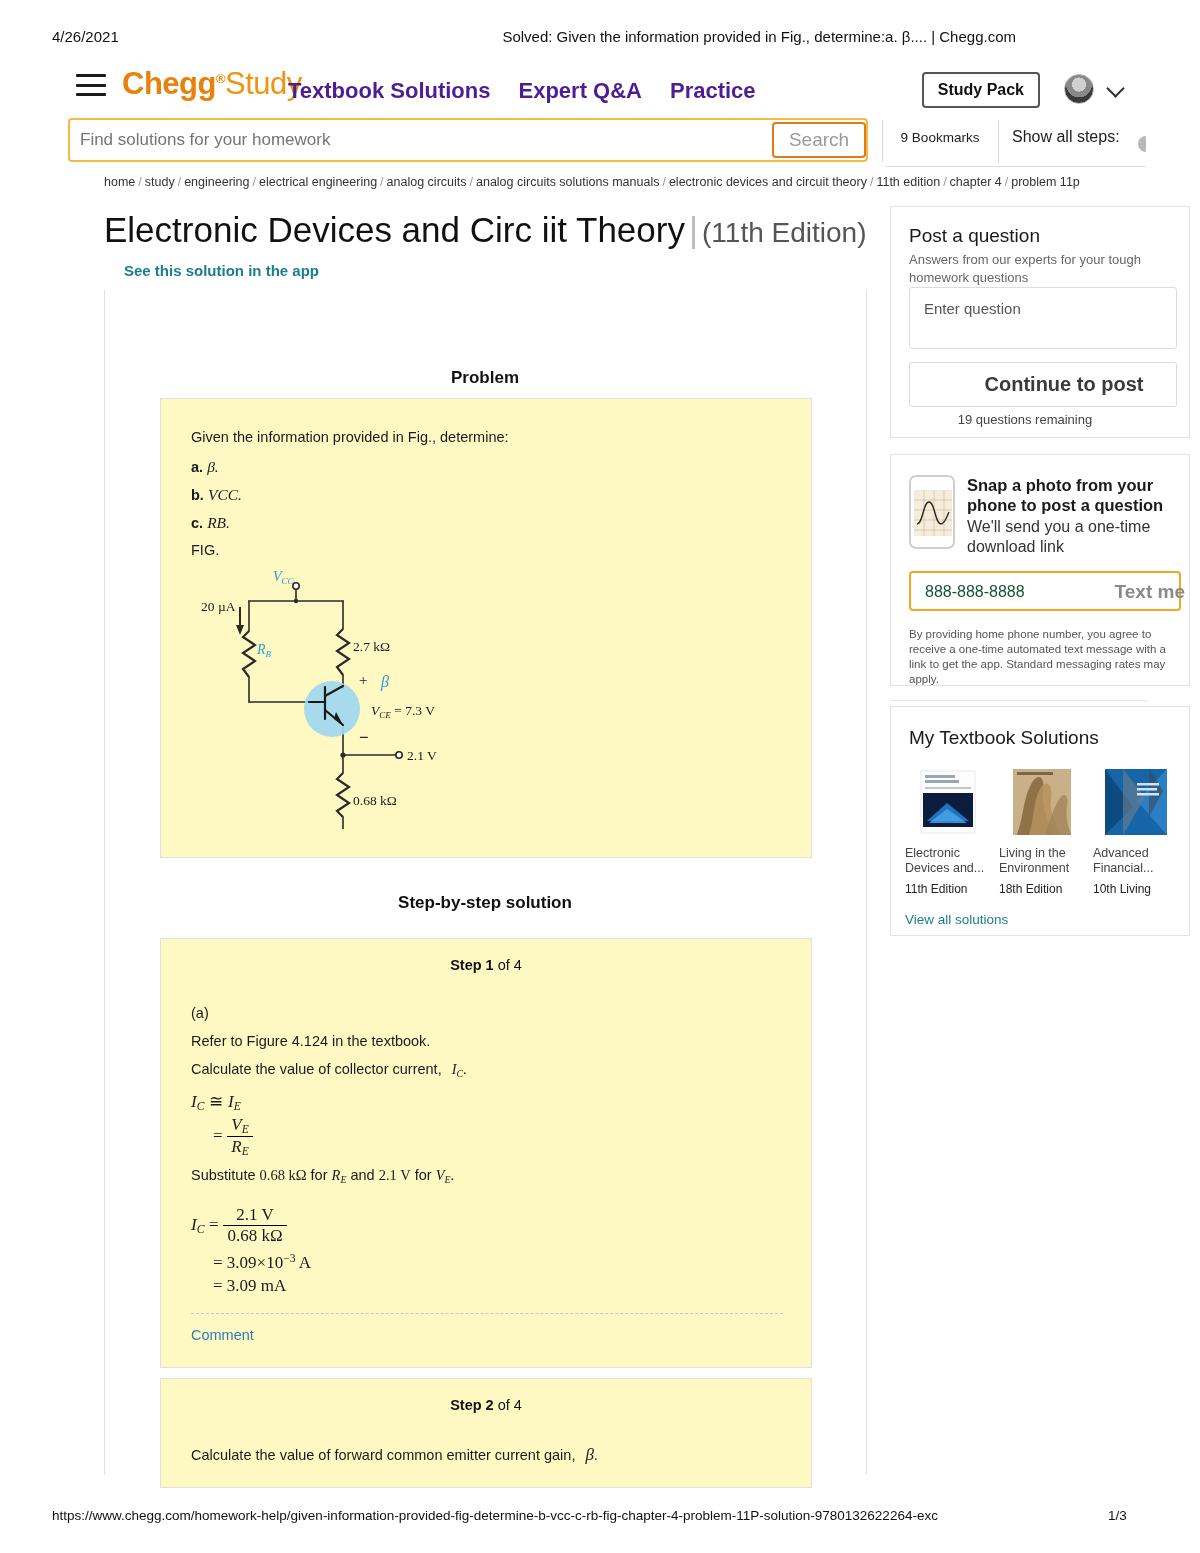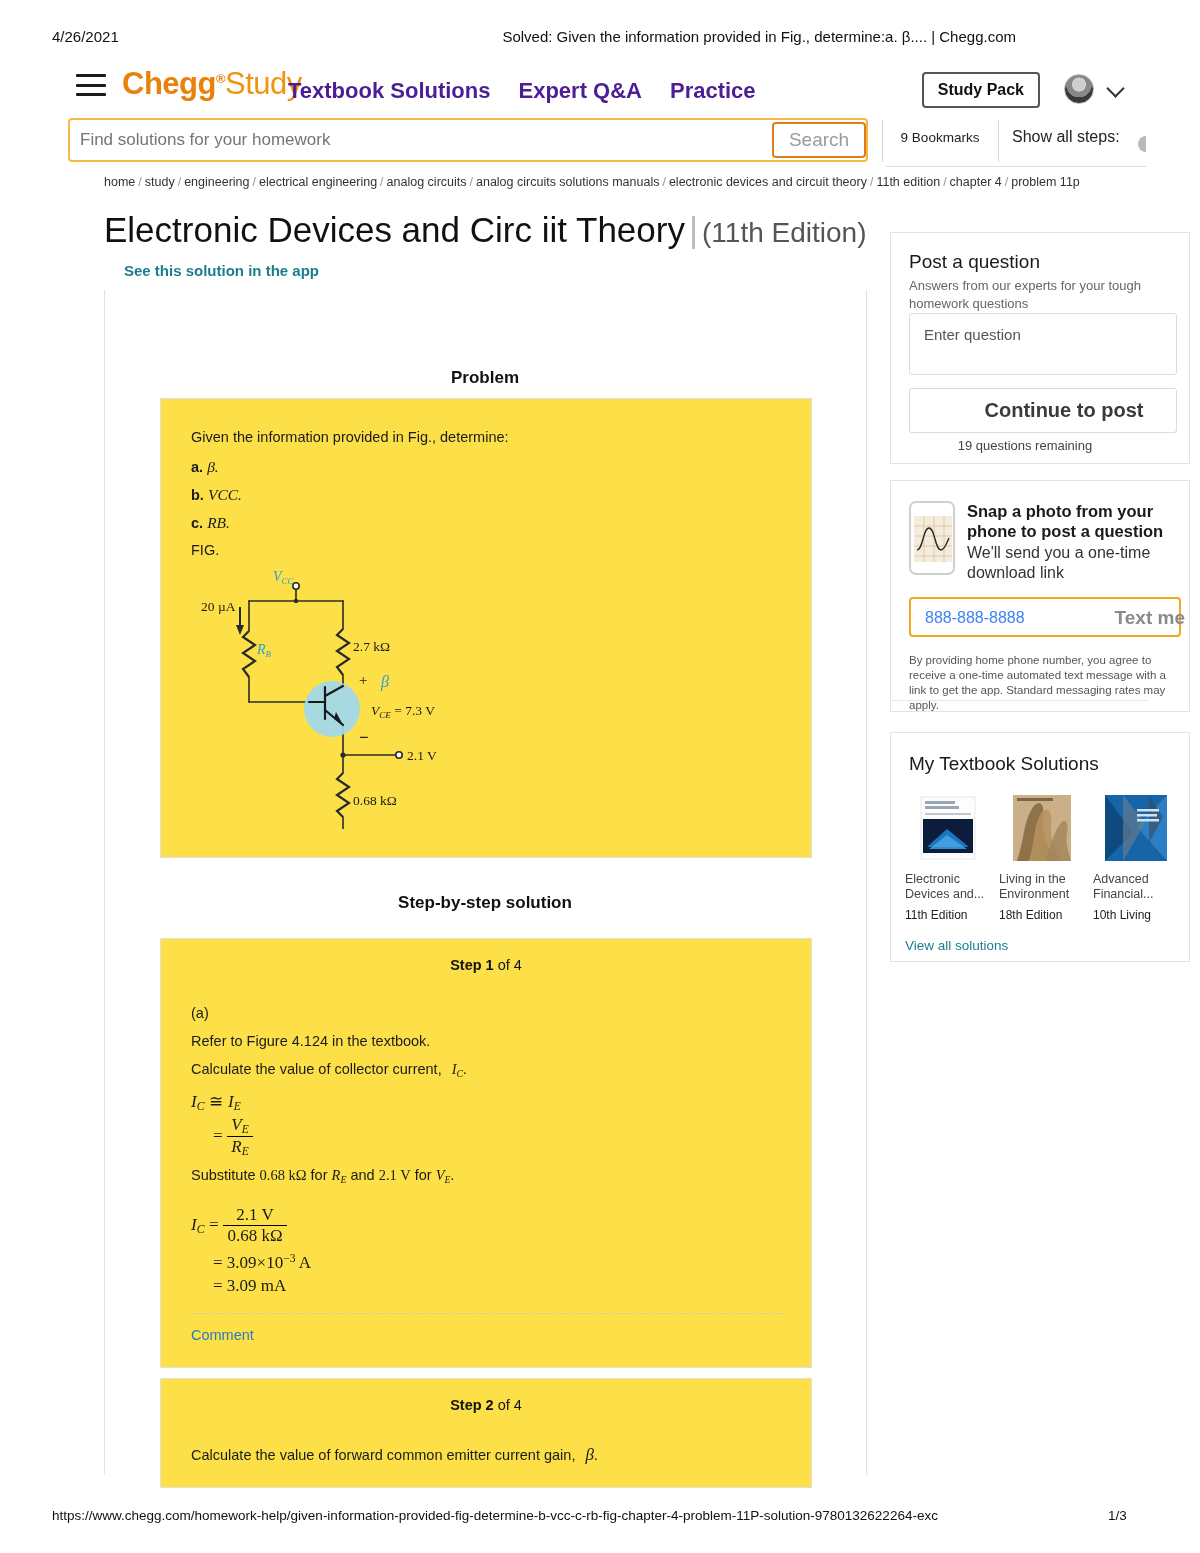--- a/index.html
+++ b/index.html
@@ -126,21 +126,21 @@
 
   
   .colrule-l { position: absolute; top: 290px; left: 104px; width: 1px; height: 1185px; background: #e2e2e2; }
   .colrule-r { position: absolute; top: 290px; left: 866px; width: 1px; height: 1185px; background: #e2e2e2; }
 
   .h-problem {
     position: absolute; top: 368px; left: 104px; width: 762px;
     text-align: center; font-size: 17px; font-weight: 700; color: #111;
   }
   .card {
-    position: absolute; border: 1px solid #e0e0e0; background: #fde047;
+    position: absolute; border: 1px solid #e0e0e0; background: #fef9c3;
   }
   #problem-card { top: 398px; left: 160px; width: 652px; height: 460px; }
 
   .ptext { position: absolute; left: 30px; font-size: 14.5px; color: #1b1b1b; }
   .ptext i { font-family: "Liberation Serif", serif; font-style: italic; font-size: 15.5px; }
   .ptext b { font-weight: 700; }
 
   
   .circuit { position: absolute; left: 30px; top: 160px; width: 280px; height: 270px; }
   .circuit svg { display: block; }
@@ -168,21 +168,21 @@
   .mth { font-family: "Liberation Serif", serif; font-style: italic; }
   .mup { font-family: "Liberation Serif", serif; font-style: normal; }
   .sub { font-size: 0.68em; vertical-align: -0.28em; font-style: italic; }
   .supn { font-size: 0.68em; vertical-align: 0.5em; font-style: normal; }
   .frac {
     display: inline-block; vertical-align: middle; text-align: center;
     font-family: "Liberation Serif", serif;
   }
   .frac .num { display: block; padding: 0 4px; }
   .frac .den { display: block; border-top: 1px solid #000; padding: 0 4px; }
-  .sidecard { position: absolute; left: 890px; width: 300px; background: #fff; margin-top: 26px; }
+  .sidecard { position: absolute; left: 890px; width: 300px; background: #fff; }
   .sidecard.bordered { border: 1px solid #e3e3e3; }
   #post-card { top: 206px; height: 232px; }
   #snap-card { top: 454px; height: 232px; }
   #books-card { top: 706px; height: 230px; }
 
   .sh { font-size: 19px; color: #1a1a1a; font-weight: 400; }
   .ssub { font-size: 13px; color: #666; line-height: 1.35; }
   .qbox {
     border: 1px solid #dcdcdc; border-radius: 3px; background: #fff;
     font-size: 15px; color: #555; padding: 12px 14px;
@@ -203,21 +203,21 @@
     background: #f3ead9;
   }
   .phone-ill .scr svg { display: block; }
   .snaph { font-size: 16.5px; font-weight: 700; color: #1a1a1a; line-height: 1.22; }
   .snapsub { font-size: 16px; color: #333; line-height: 1.22; font-weight: 400; }
   .phonebox {
     border: 2px solid #f0a81e; border-radius: 4px; background: #fff;
     height: 40px; position: relative;
   }
   .phonebox .val {
-    position: absolute; left: 14px; top: 10px; font-size: 16px; color: #3b82f6;
+    position: absolute; left: 14px; top: 10px; font-size: 16px; color: #14532d;
   }
   .phonebox .textme {
     position: absolute; right: -6px; top: 8px;
     font-size: 19px; font-weight: 700; color: #8a8a8a; cursor: pointer;
   }
   .legal { font-size: 11.5px; color: #555; line-height: 1.3; }
   .sidesep { position: absolute; left: 890px; width: 258px; height: 1px; background: #e7e7e7; }
 
   .bookrow { position: absolute; left: 14px; top: 60px; width: 290px; display: flex; gap: 8px; }
   .book { width: 86px; }

